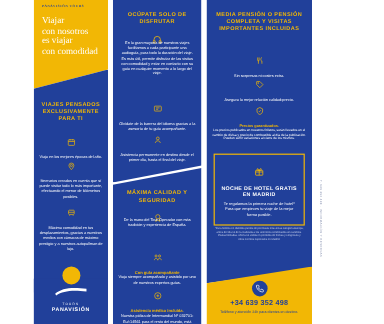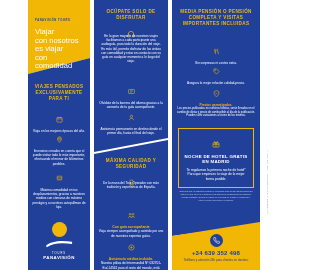--- a/index.html
+++ b/index.html
@@ -37,21 +37,21 @@
     top:232px; height:38px;
     background:#21409A;
     clip-path: polygon(0 0, 100% 0, 100% 100%, 0 100%);
   }
 
   .brandline {
     font-size:2.7px; letter-spacing:.55px; font-weight:700;
     color:#21409A; text-transform:uppercase;
   }
   .c1-head {
-    position:absolute; top:19px; left:7px; right:6px;
+    position:absolute; top:4px; left:7px; right:6px;font-family:Liberation Serif, serif;
   }
   .headline {
     margin-top:6px;
     font-size:7.6px; line-height:8.6px; font-weight:400;
     color:#ffffff;
   }
 
   .sect-title {
     font-size:4.6px; line-height:6px; font-weight:700;
     letter-spacing:.35px; text-align:center;

